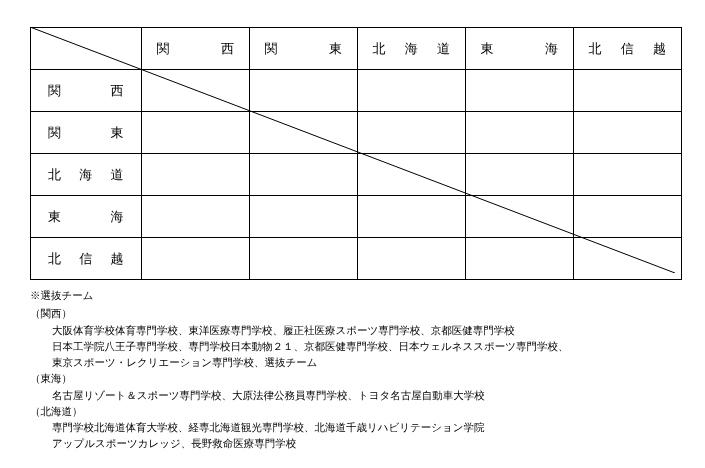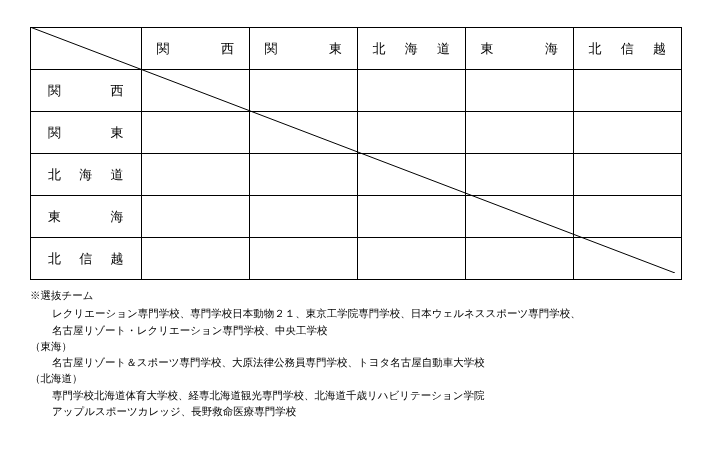--- a/index.html
+++ b/index.html
@@ -161,25 +161,31 @@
       </tbody>
     </table>
     <svg class="diag-svg" viewBox="0 0 645 246" preserveAspectRatio="none">
       <line x1="0" y1="0" x2="645" y2="246" stroke="#000000" stroke-width="1"></line>
     </svg>
   </div>
 
   <div class="notes">
     <div class="title">※選抜チーム</div>
 
-
-    <div>
-      <div class="grp-body">
-        <div>レクリエーション専門学校、専門学校日本動物２１、東京工学院専門学校、日本ウェルネススポーツ専門学校、</div>
-        <div>名古屋リゾート・レクリエーション専門学校、中央工学校</div>
+    <div>
+      <div class="grp-name">（関西）</div>
+      <div class="grp-body">
+        <div>大阪体育学校体育専門学校、東洋医療専門学校、履正社医療スポーツ専門学校、京都医健専門学校</div>
+      </div>
+    </div>
+
+    <div>
+      <div class="grp-body">
+        <div>日本工学院八王子専門学校、専門学校日本動物２１、京都医健専門学校、日本ウェルネススポーツ専門学校、</div>
+        <div>東京スポーツ・レクリエーション専門学校、選抜チーム</div>
       </div>
     </div>
 
     <div>
       <div class="grp-name">（東海）</div>
       <div class="grp-body">
         <div>名古屋リゾート＆スポーツ専門学校、大原法律公務員専門学校、トヨタ名古屋自動車大学校</div>
       </div>
     </div>
 

